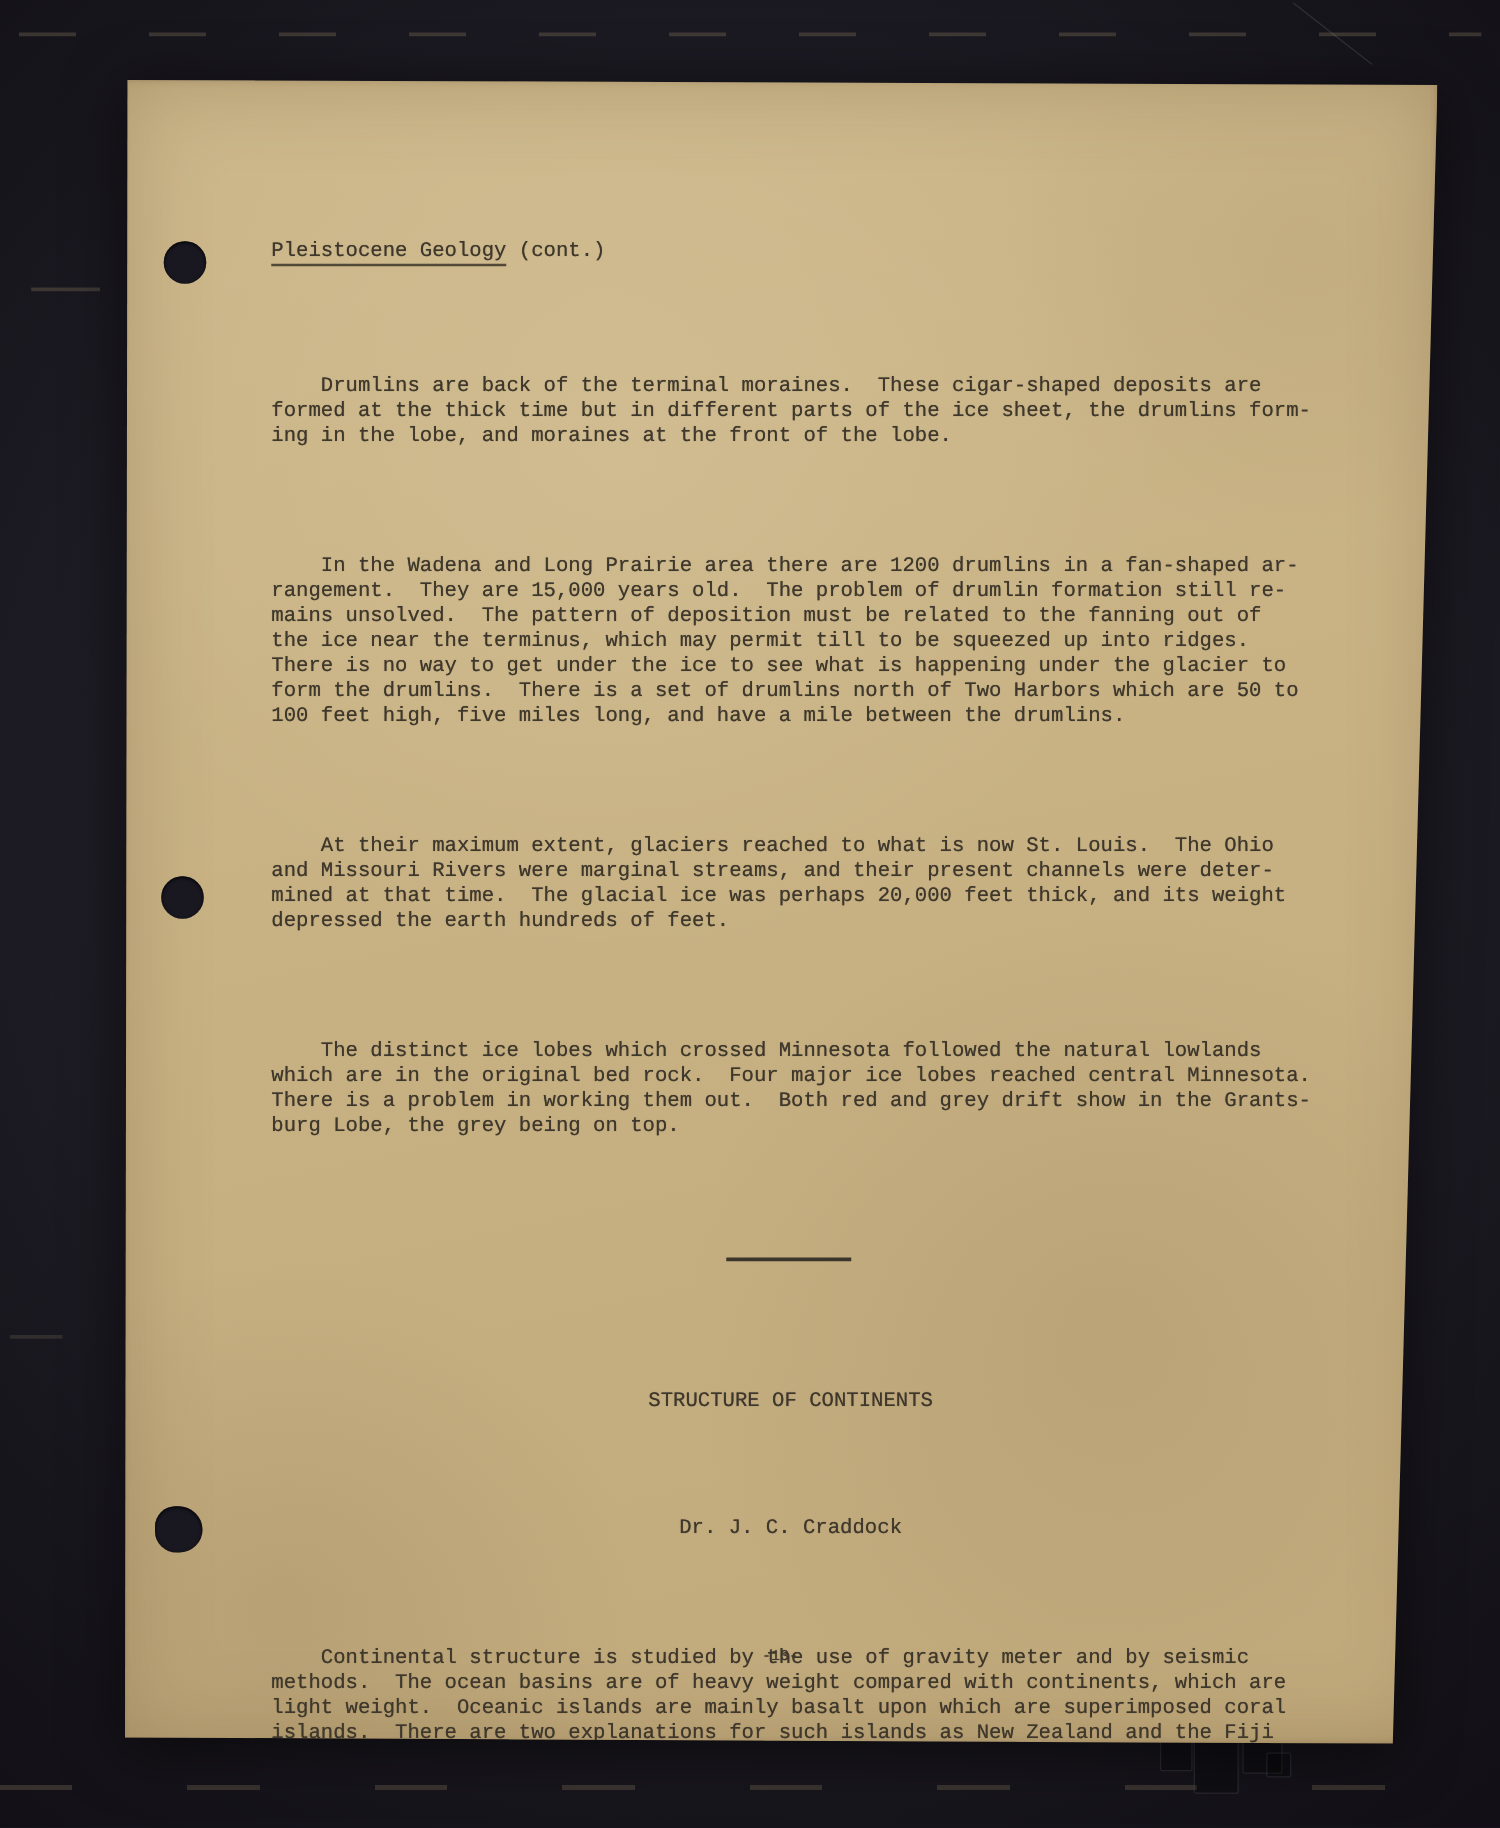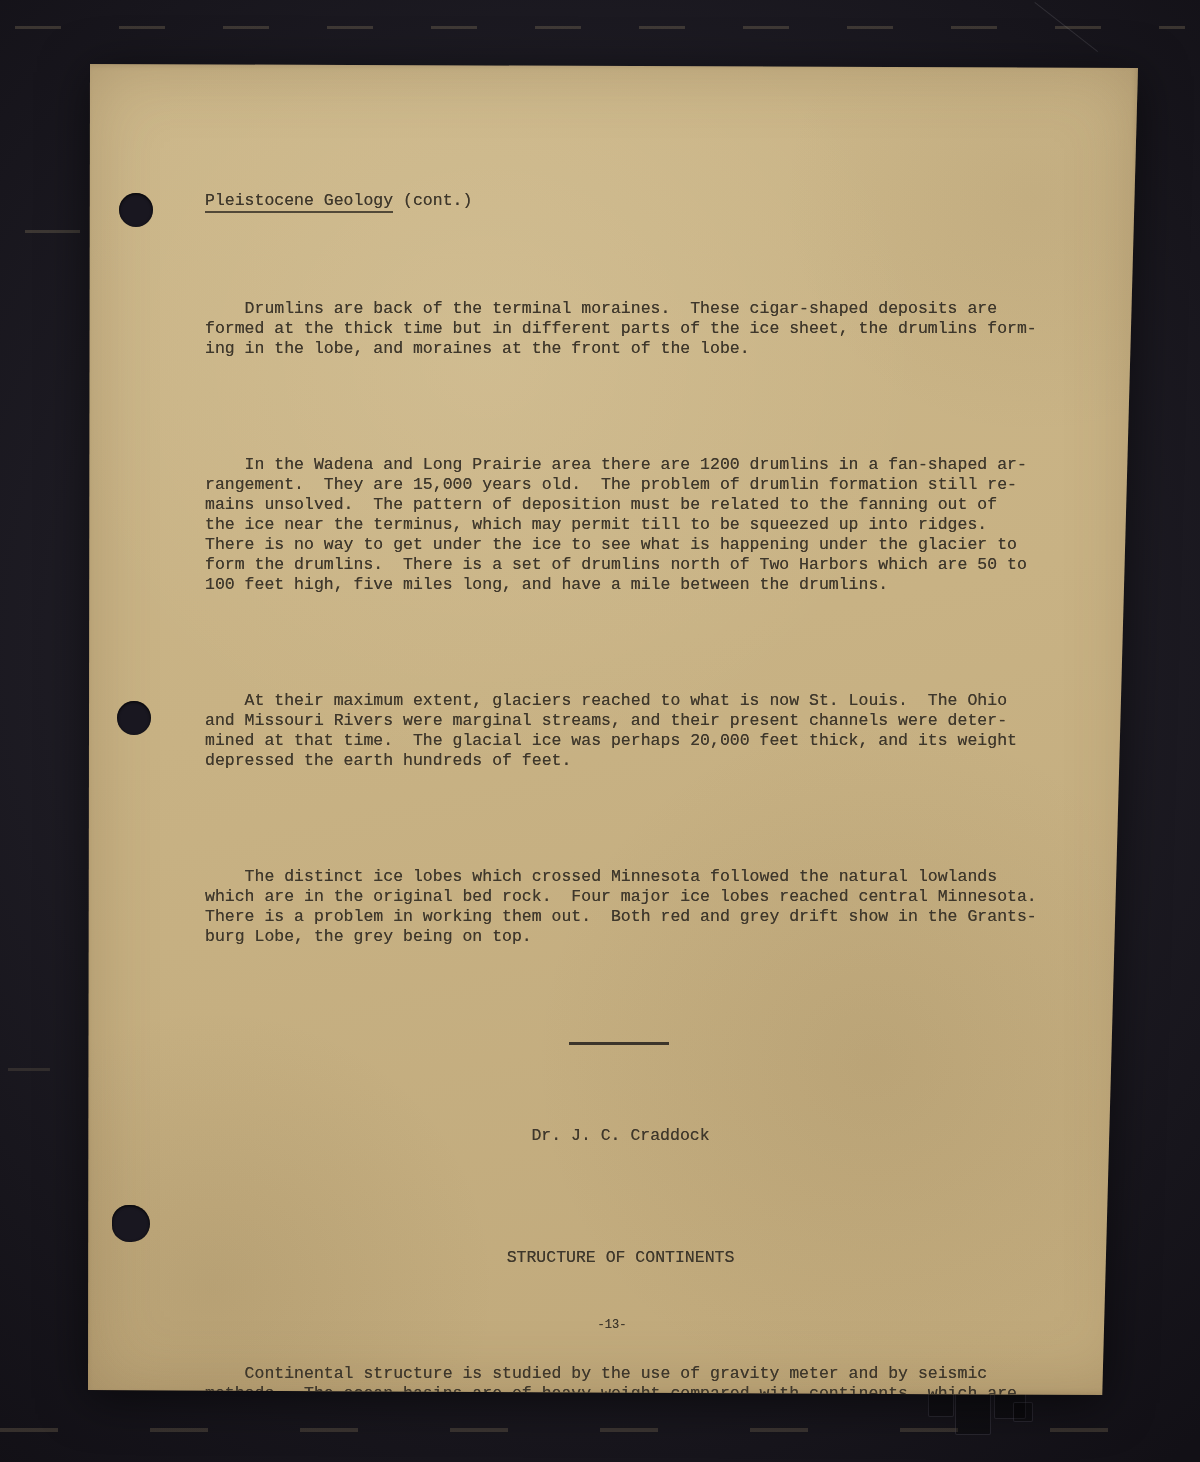--- a/index.html
+++ b/index.html
@@ -28,21 +28,21 @@
   .scratch{
     position:absolute;left:1035px;top:2px;width:80px;height:1px;
     background:rgba(205,205,215,0.14);transform:rotate(38deg);transform-origin:left top;
   }
   .emboss{
     position:absolute;border:1px solid rgba(140,135,158,0.20);
     background:rgba(0,0,0,0.25);border-radius:2px;
   }
   
   .paper-wrap{
-    position:absolute;left:86px;top:64px;width:1052px;height:1331px;
+    position:absolute;left:98px;top:64px;width:1052px;height:1331px;
     filter:drop-shadow(0 8px 24px rgba(0,0,0,0.55));
   }
   .paper{
     position:relative;width:100%;height:100%;
     background:
       radial-gradient(ellipse 60% 45% at 38% 22%, rgba(255,244,214,0.12), transparent 70%),
       radial-gradient(ellipse 50% 40% at 75% 75%, rgba(105,82,48,0.10), transparent 65%),
       radial-gradient(ellipse 45% 35% at 12% 92%, rgba(100,78,45,0.12), transparent 60%),
       radial-gradient(ellipse 40% 30% at 90% 10%, rgba(110,88,52,0.08), transparent 60%),
       linear-gradient(168deg, #ccb78a 0%, #c8b284 45%, #c0a97b 100%);
@@ -56,21 +56,21 @@
   .hole-1{left:33px;top:129px;width:34px;height:34px;}
   .hole-2{left:31px;top:637px;width:34px;height:34px;}
   .hole-3{left:26px;top:1141px;width:38px;height:37px;border-radius:46% 54% 52% 48%;}
   
   .text-col{
     position:absolute;left:119px;top:67px;width:860px;
     font-size:16.5px;line-height:20px;color:#3e372b;
     white-space:pre;
     text-shadow:0 0 0.6px rgba(58,51,40,0.75);
   }
-  .b{white-space:pre;}.mt20{margin-top:36px}.mt21{margin-top:21px}
+  .b{white-space:pre;}.mt20{margin-top:24px}.mt21{margin-top:21px}
   .mt28{margin-top:28px}.mt42{margin-top:42px}
   .u{border-bottom:2px solid rgba(60,53,41,0.85);padding-bottom:1px;}
   .divider{width:100px;height:3px;background:#3c352b;margin:15px 0 0 364px;}
   .center{width:831px;text-align:center;}
   .page-num{
     position:absolute;left:0;top:1251px;width:100%;text-align:center;
     font-size:12px;line-height:20px;color:#3e372b;white-space:pre;
     text-shadow:0 0 0.6px rgba(58,51,40,0.75);
   }
 </style>
@@ -118,23 +118,23 @@
 depressed the earth hundreds of feet.</div>
 
       <div class="b mt20">    The distinct ice lobes which crossed Minnesota followed the natural lowlands
 which are in the original bed rock.  Four major ice lobes reached central Minnesota.
 There is a problem in working them out.  Both red and grey drift show in the Grants-
 burg Lobe, the grey being on top.</div>
 
 
       <div class="divider"></div>
 
+      <div class="b mt42 center">STRUCTURE OF CONTINENTS</div>
+
       <div class="b mt21 center">Dr. J. C. Craddock</div>
-
-      <div class="b mt42 center">STRUCTURE OF CONTINENTS</div>
 
       <div class="b mt20">    Continental structure is studied by the use of gravity meter and by seismic
 methods.  The ocean basins are of heavy weight compared with continents, which are
 light weight.  Oceanic islands are mainly basalt upon which are superimposed coral
 islands.  There are two explanations for such islands as New Zealand and the Fiji
 Islands.</div>
 
       
 
       

